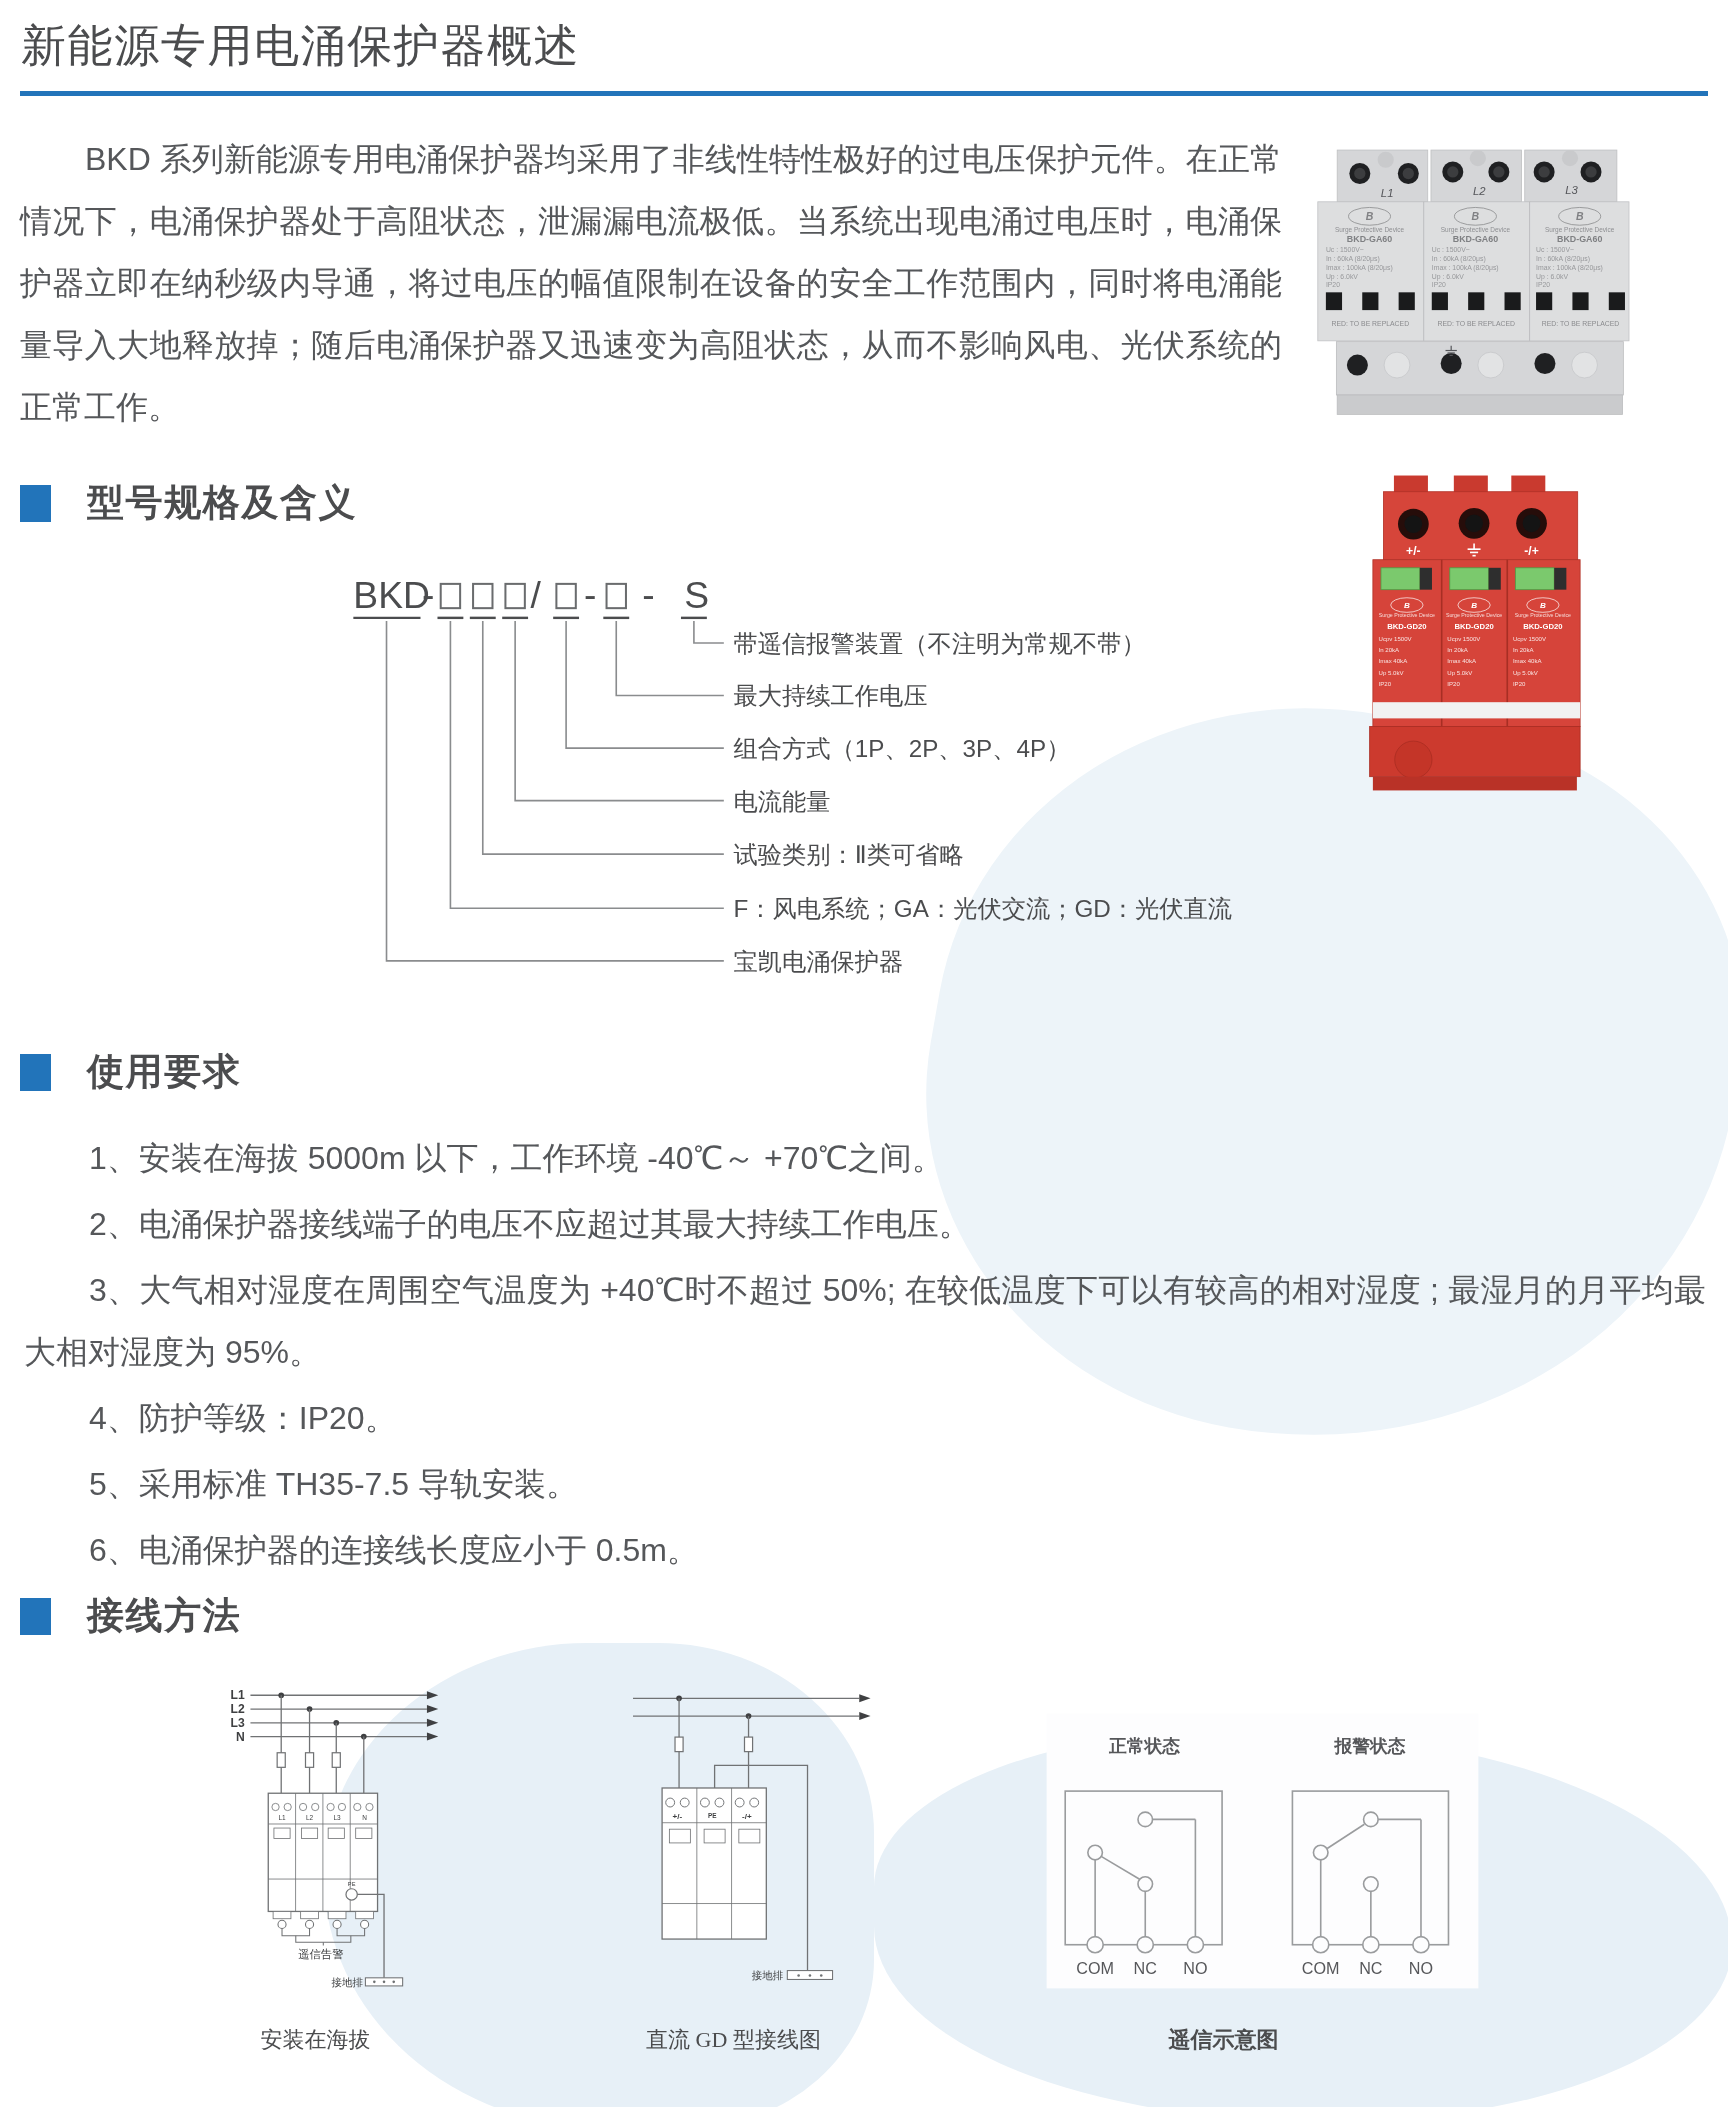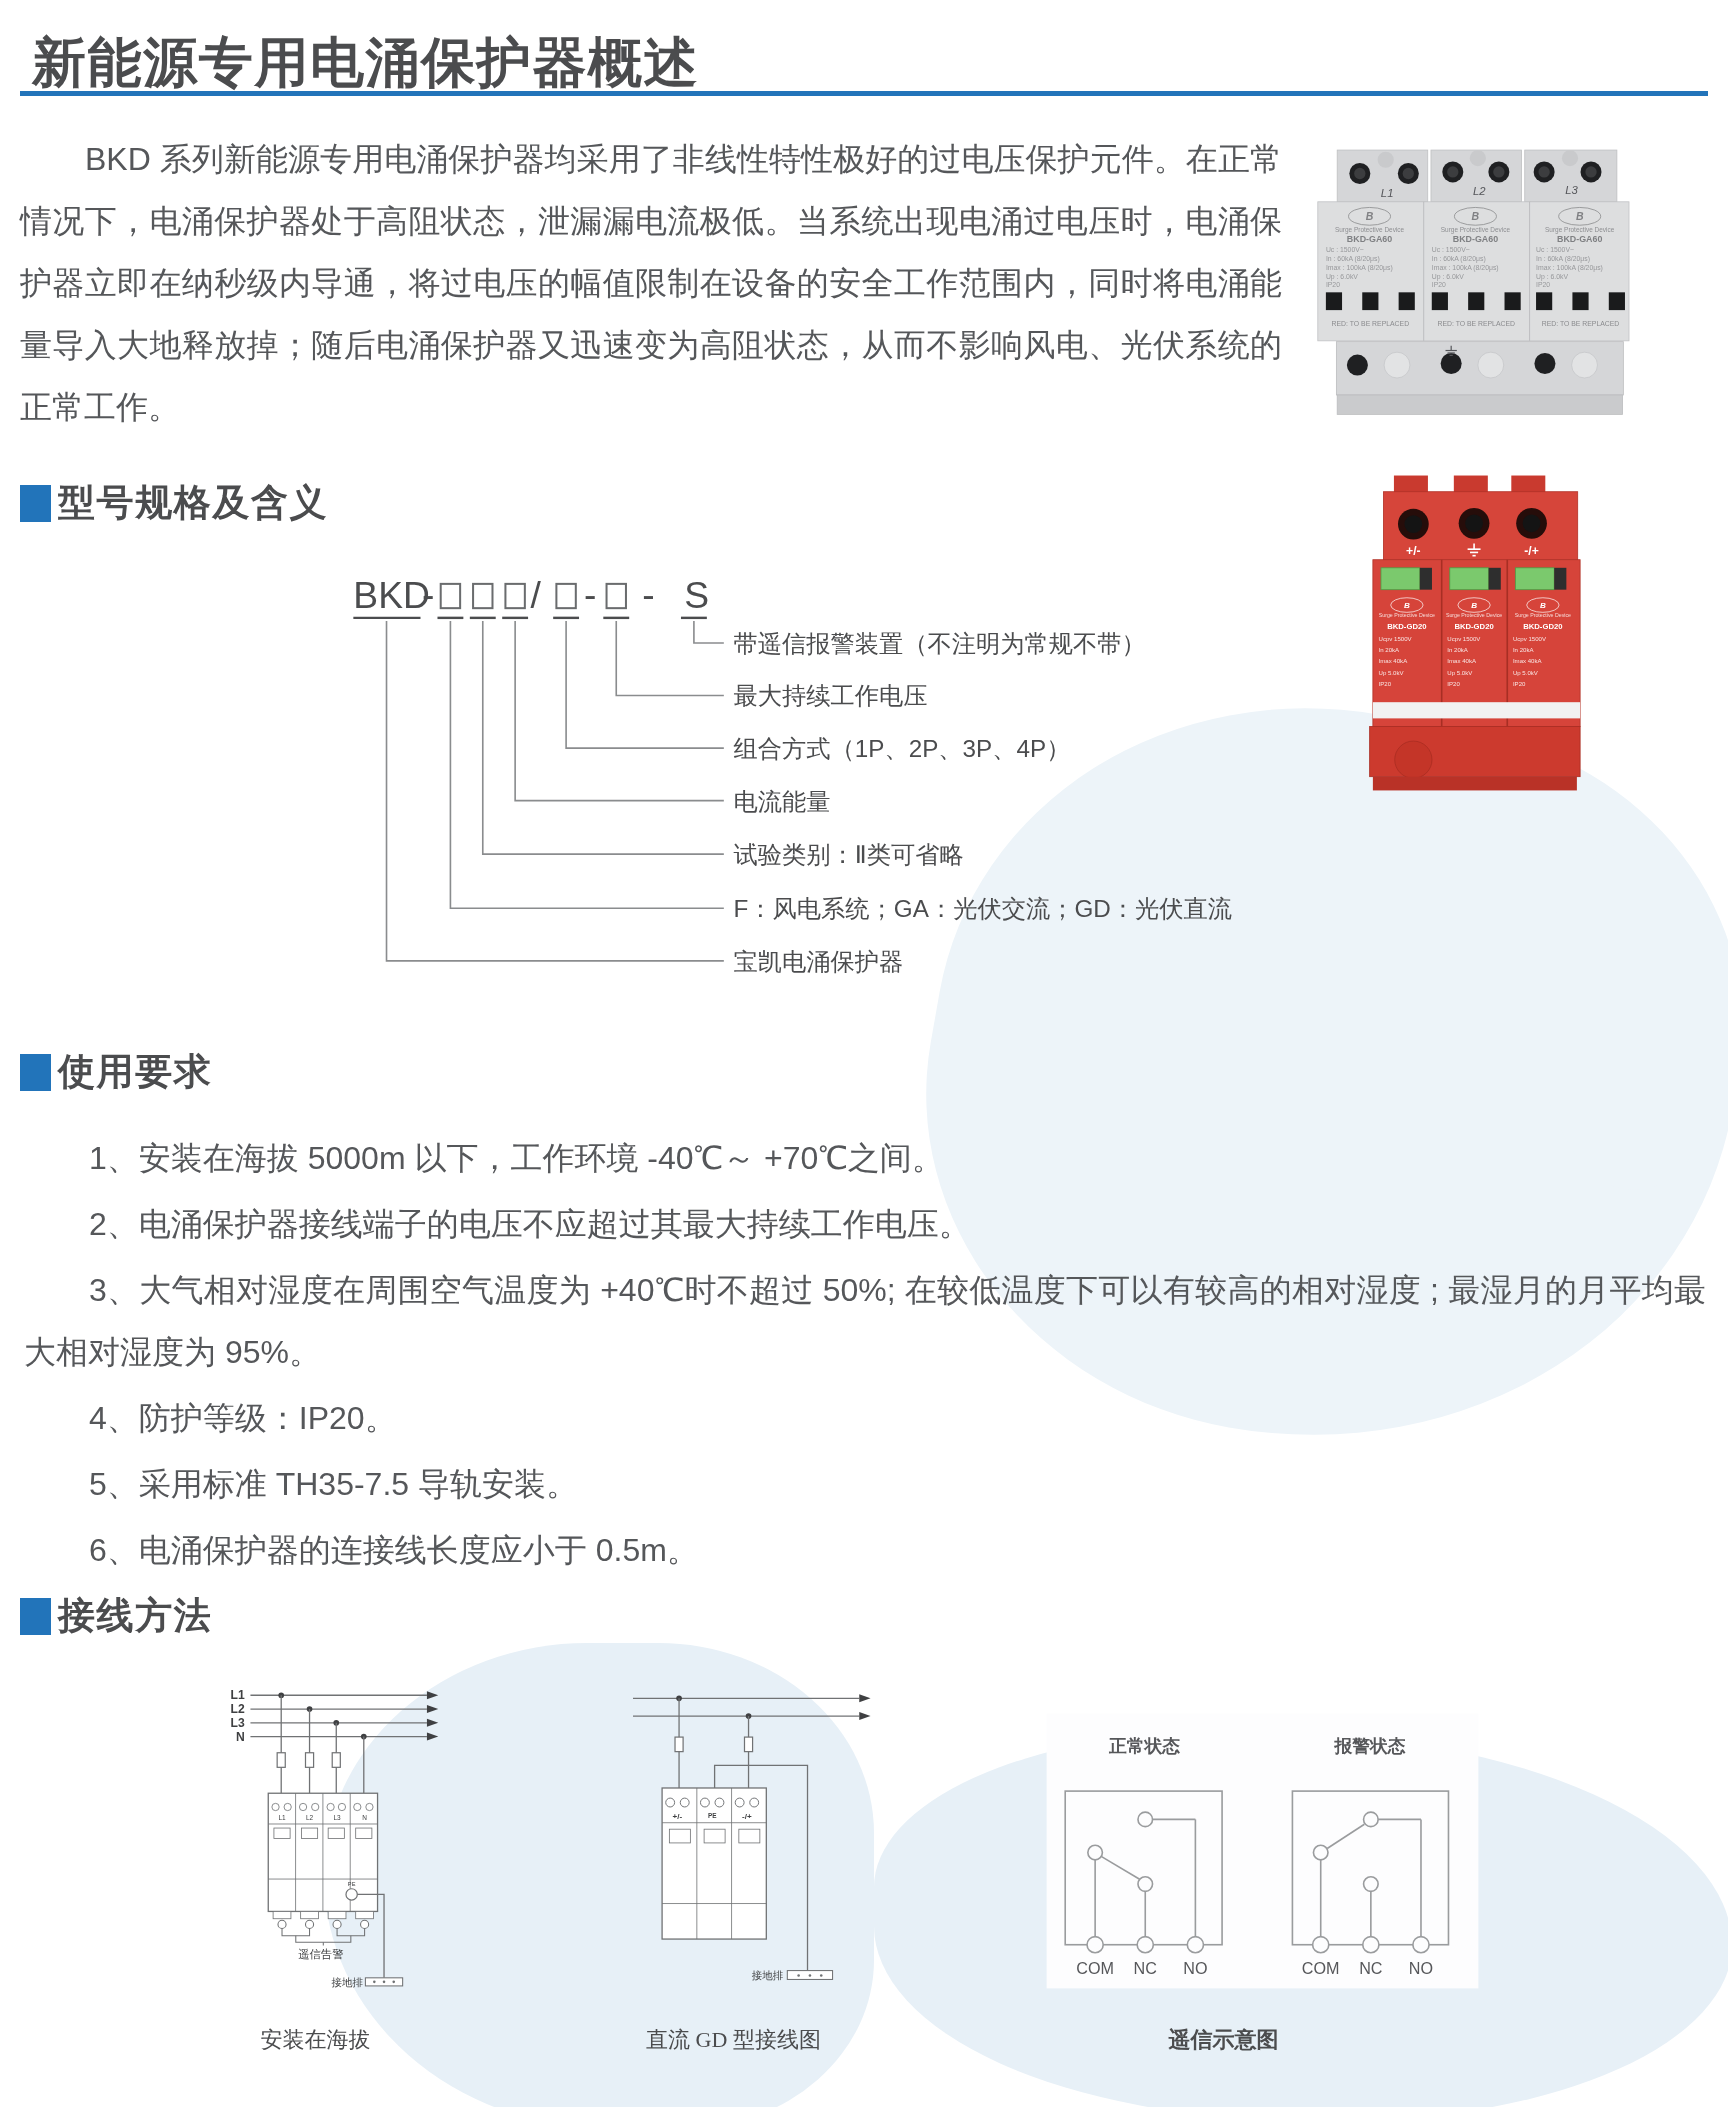--- a/index.html
+++ b/index.html
@@ -1,25 +1,25 @@
 <!DOCTYPE html>
 <html style="font-size:13px"><head>
 <meta charset="utf-8">
 <style>
   html,body{margin:0;padding:0;background:#ffffff;}
   .page{position:relative;width:1728px;height:2108px;background:#fff;overflow:hidden;
         font-family:"Liberation Sans",sans-serif;color:#55575a;}
   .blob{position:absolute;z-index:0;}
   .content{position:absolute;z-index:1;left:0;top:0;width:100%;height:100%;}
-  .title{position:absolute;left:20px;top:14.6px;font-size:54px;font-weight:700;
-         letter-spacing:1.6px;color:#4b4c4e;margin:12px;}
+  .title{position:absolute;left:20px;top:14.6px;font-size:45px;font-weight:400;
+         letter-spacing:1.6px;color:#4b4c4e;margin:1px;}
   .rule{position:absolute;left:20px;top:91px;width:1688px;height:4.9px;background:#2274ba;}
   .intro{position:absolute;left:20px;top:128px;width:1262px;font-size:32px;line-height:62px;
          text-align:justify;text-indent:65px;color:#55575a;margin:0;}
-  .sec{position:absolute;left:20px;display:flex;align-items:center;gap:7px;}
+  .sec{position:absolute;left:20px;display:flex;align-items:center;gap:36px;}
   .sec .bullet{width:31px;height:37px;background:#2274ba;}
   .sec h2{margin:0;font-size:37px;font-weight:800;color:#4b4c4e;letter-spacing:1.6px;}
   .usage{position:absolute;left:20px;top:1123px;width:1690px;}
   .usage p{margin:4px;font-size:32px;line-height:62px;text-indent:65px;text-align:justify;color:#55575a;}
   .caption{position:absolute;top:2025px;width:259px;text-align:center;font-size:22px;
            color:#4b4c4e;font-family:"Liberation Serif",serif;}
   svg{position:absolute;}
   svg text{font-family:"Liberation Sans",sans-serif;}
   .serif-t{font-family:"Liberation Serif",serif;}
   .mono-t{font-family:"DejaVu Sans Mono",monospace;}

